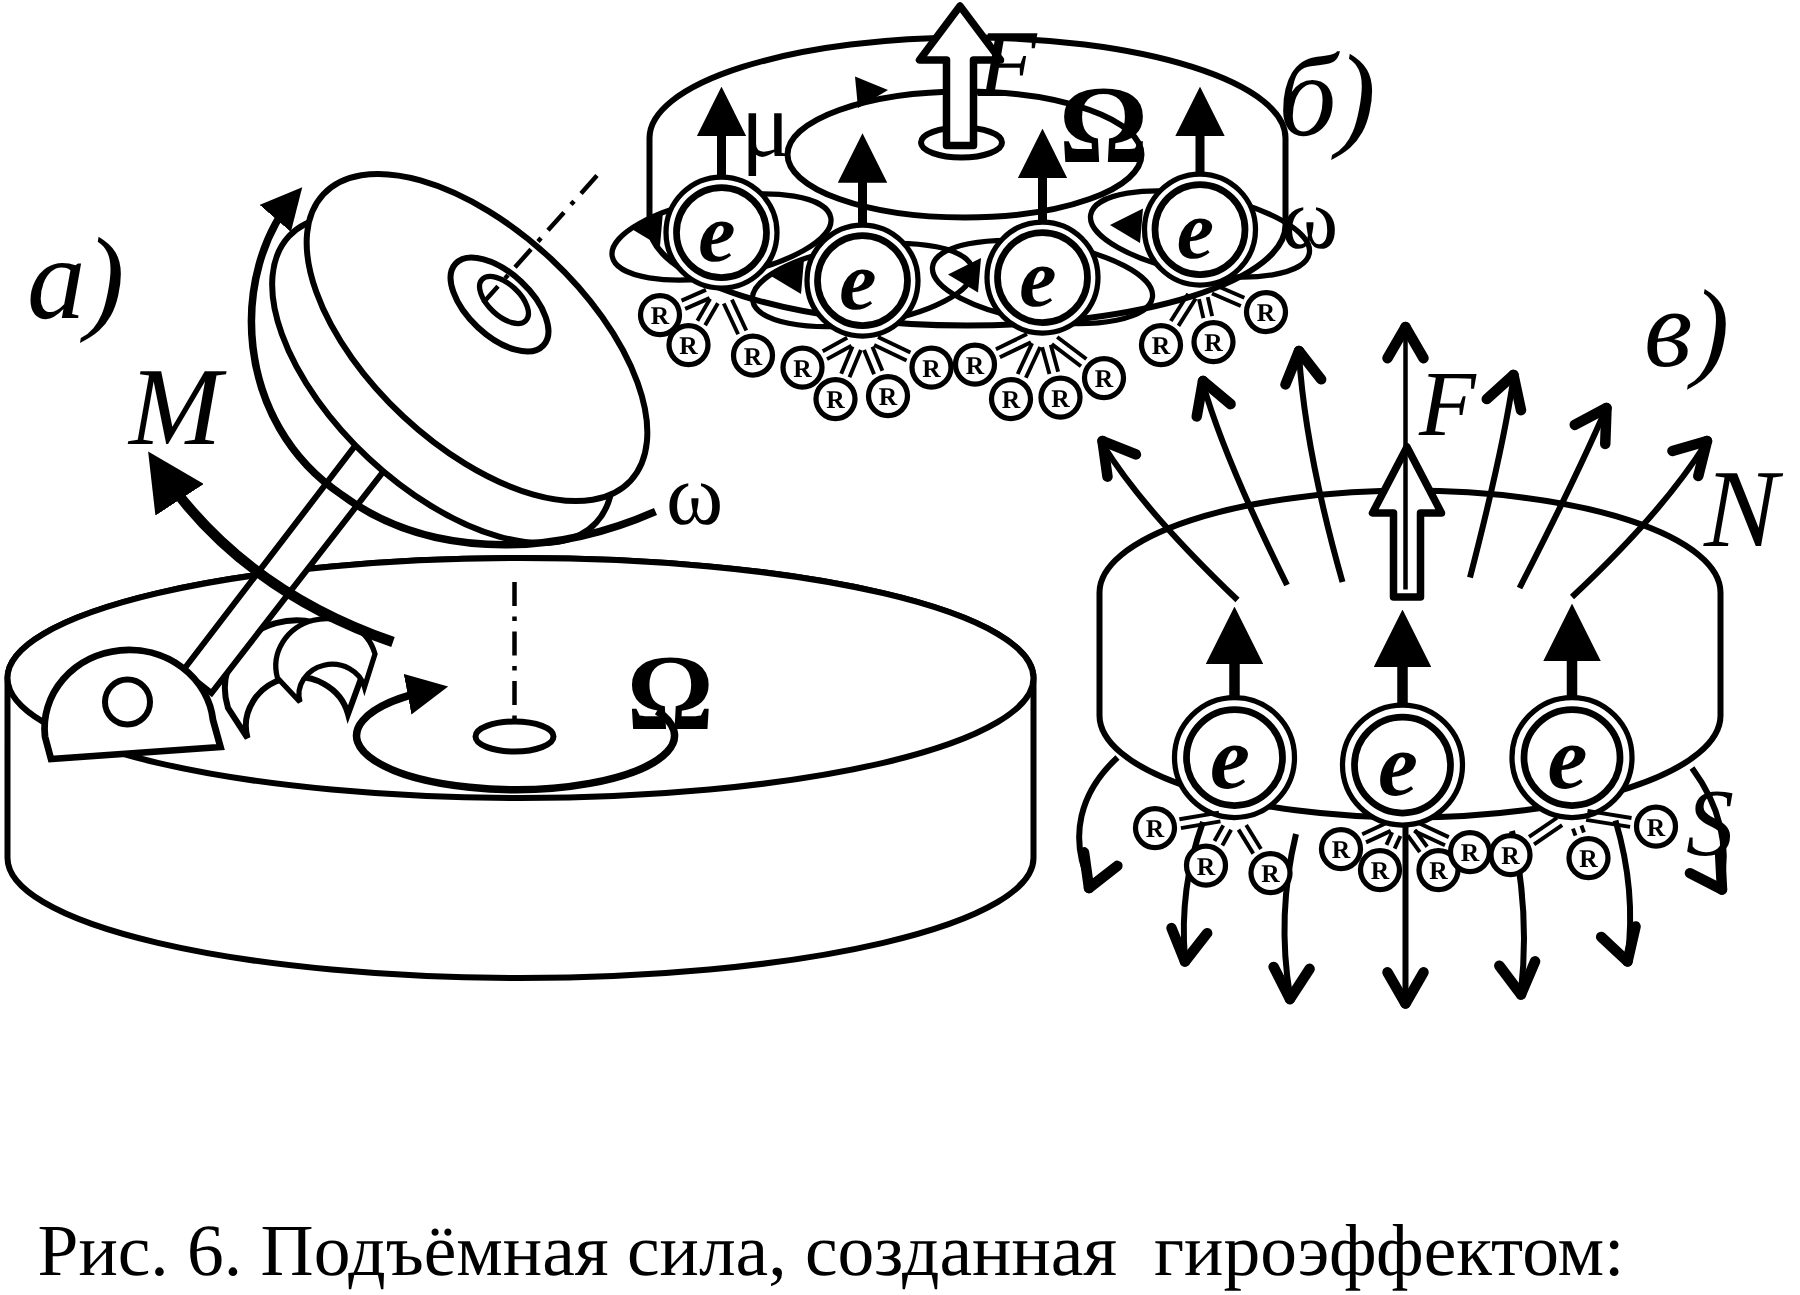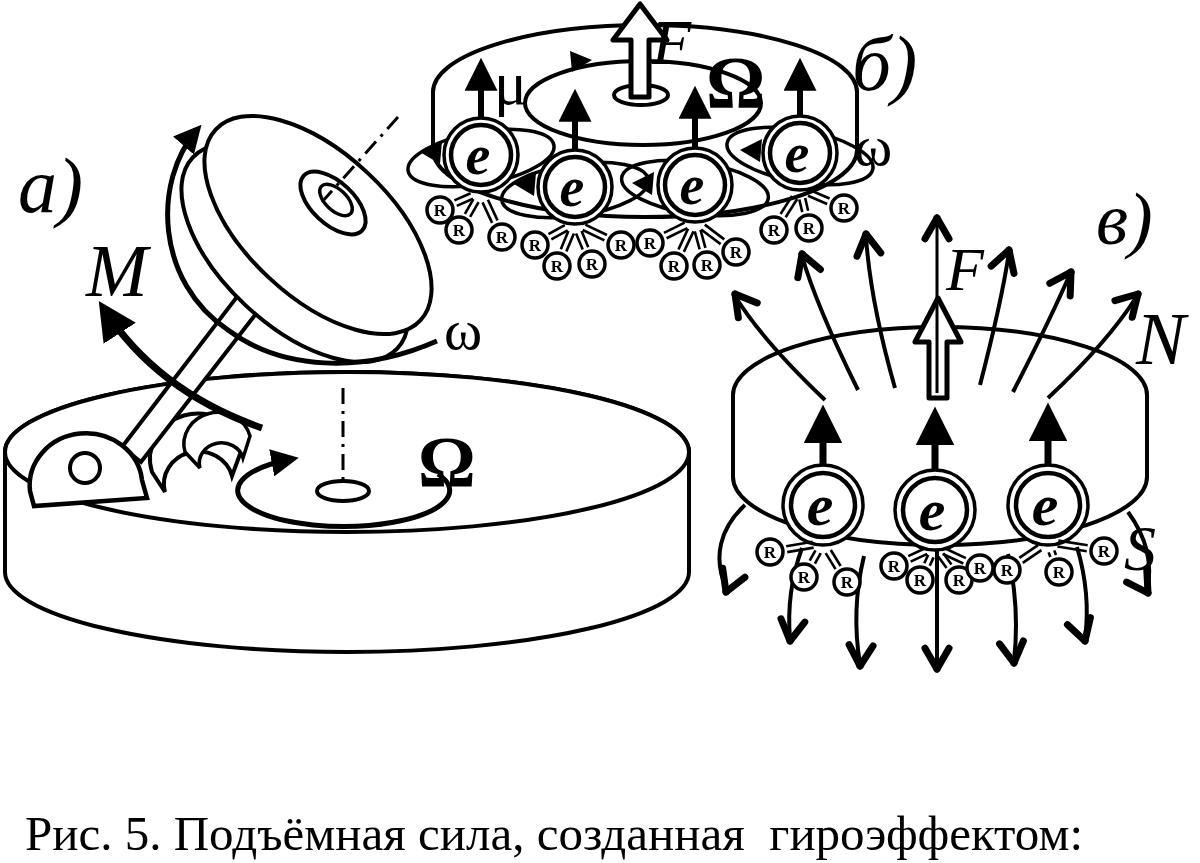--- a/index.html
+++ b/index.html
@@ -243,17 +243,17 @@
         <line x1="1014" y1="663" x2="999.5564394443509" y2="643.832747758865" stroke="#000" stroke-width="7" stroke-linecap="round"></line>
         <line x1="1014" y1="663" x2="1023.3775470837426" y2="640.9078835171414" stroke="#000" stroke-width="7" stroke-linecap="round"></line>
         <line x1="1085" y1="641" x2="1067.4475111611398" y2="624.6320393585" stroke="#000" stroke-width="7" stroke-linecap="round"></line>
         <line x1="1085" y1="641" x2="1090.3988253042528" y2="617.6151184451544" stroke="#000" stroke-width="7" stroke-linecap="round"></line>
         <line x1="1148" y1="593" x2="1126.6158434194792" y2="582.1042280062509" stroke="#000" stroke-width="7" stroke-linecap="round"></line>
         <line x1="1148" y1="593" x2="1146.7439370501693" y2="569.0328911658902" stroke="#000" stroke-width="7" stroke-linecap="round"></line>
       </g>
 </svg>
 
 <div class="caption">
-  <div class="cap-line"><span>Рис. 5. Подъёмная сила, созданная  гироэффектом:</span></div>
+  <div class="cap-line"><span>Рис. 6. Подъёмная сила, созданная  гироэффектом:</span></div>
   
   
 </div>
 </div>
 
 </body></html>

